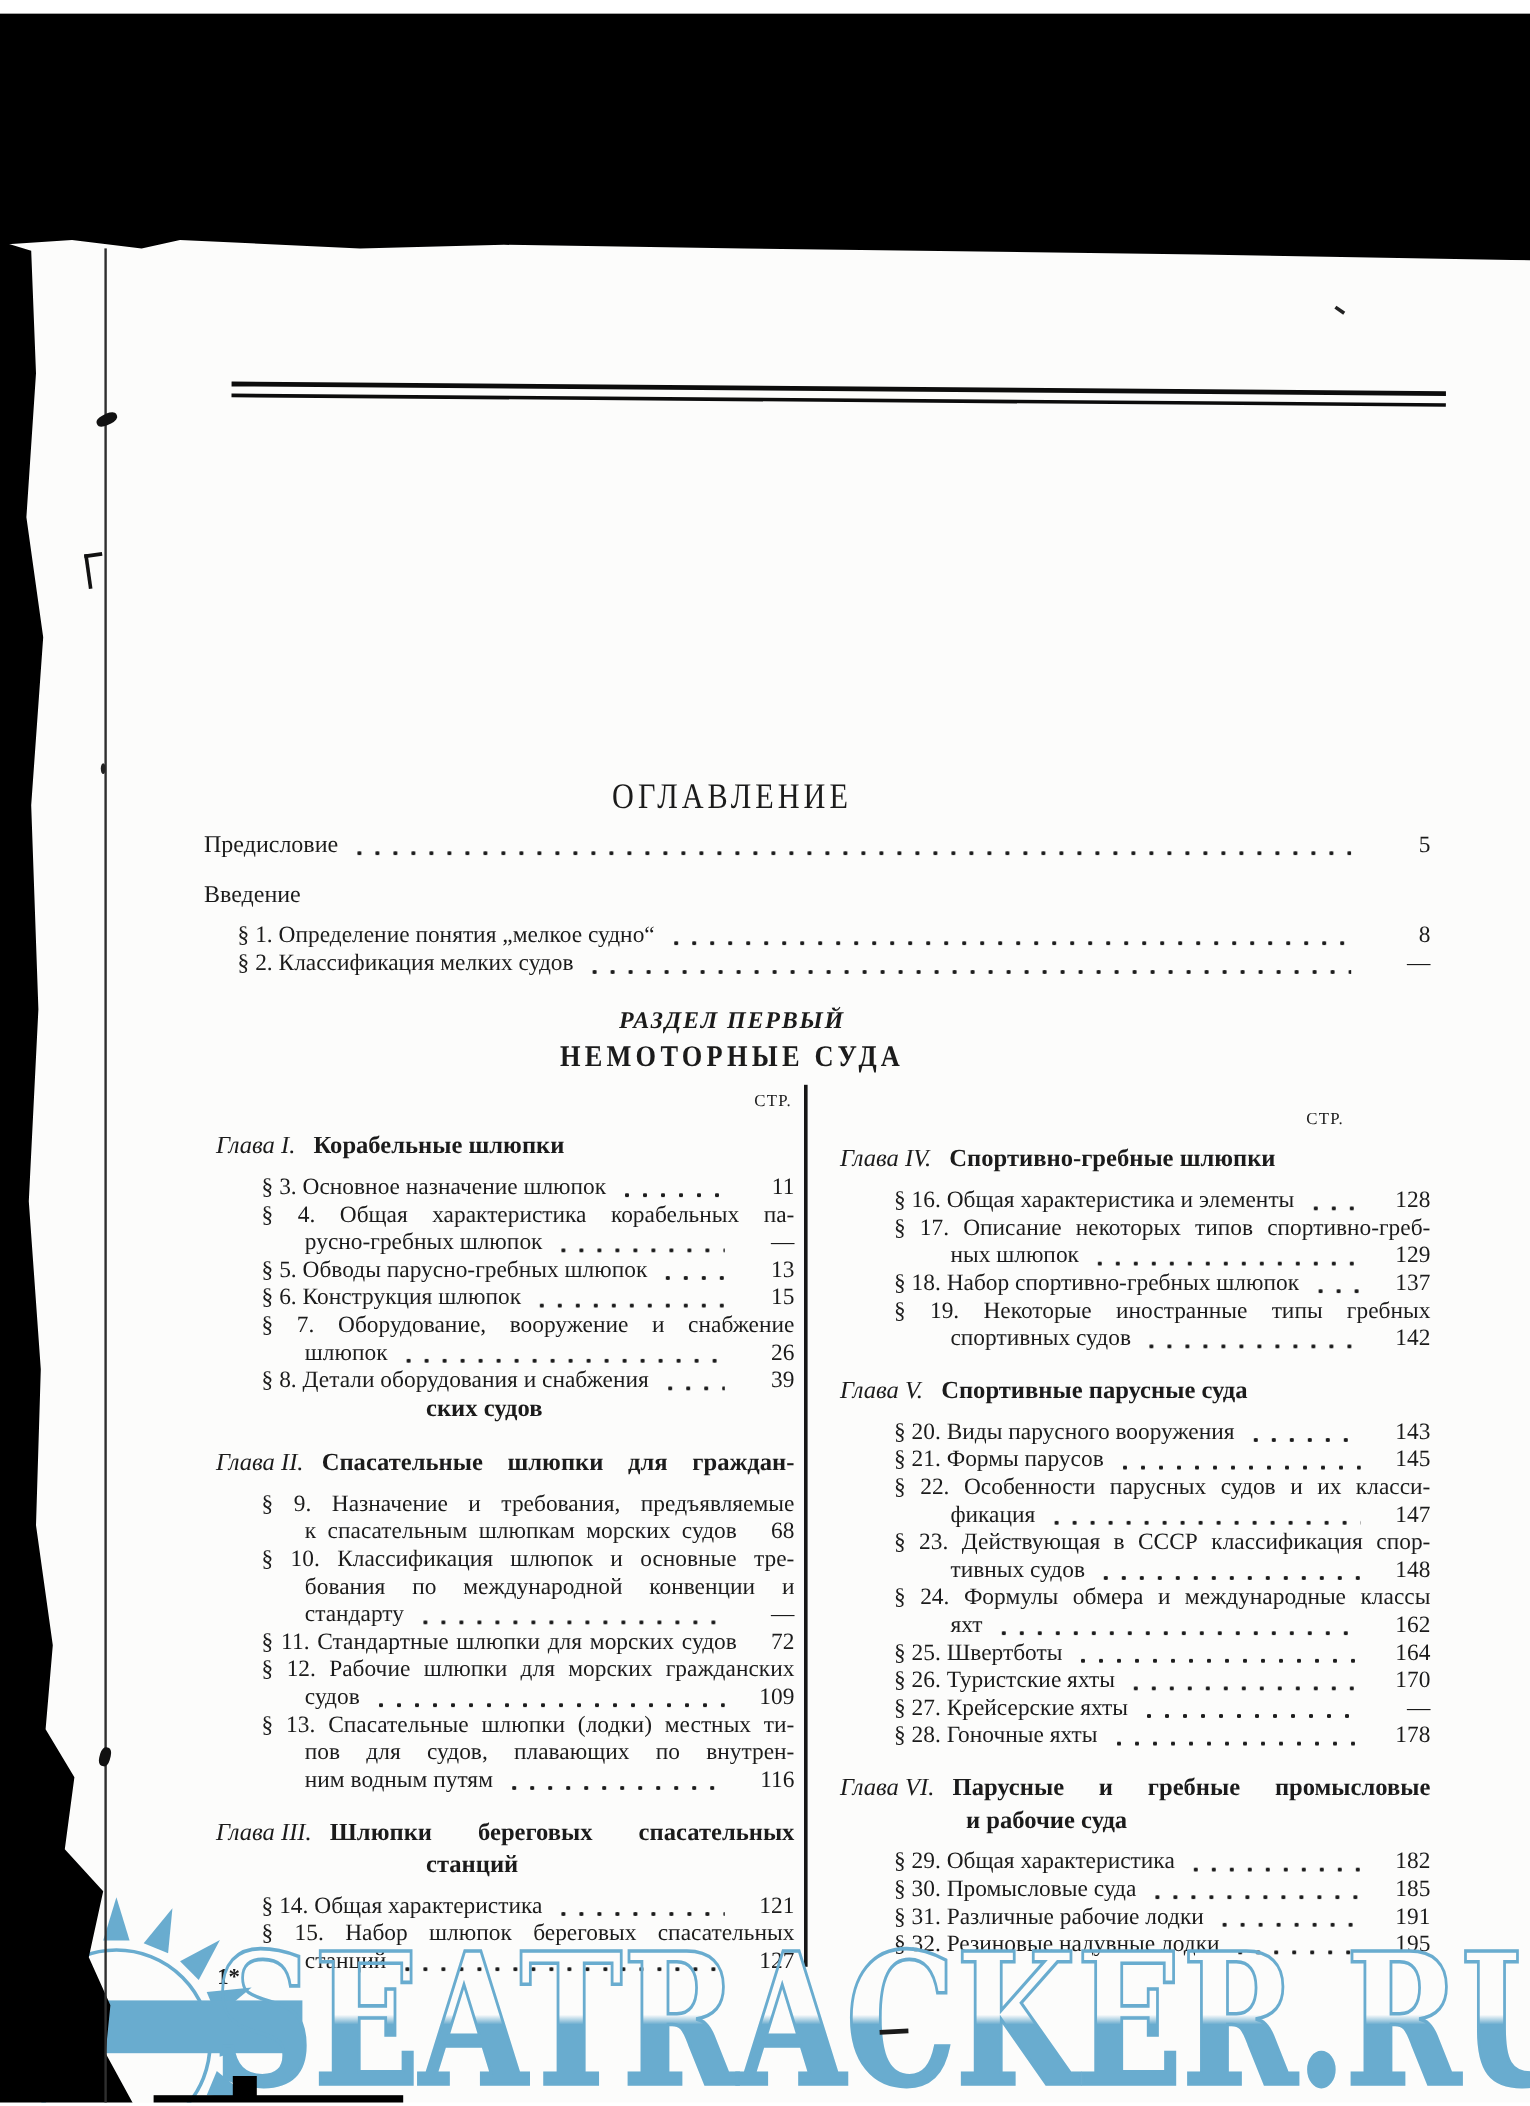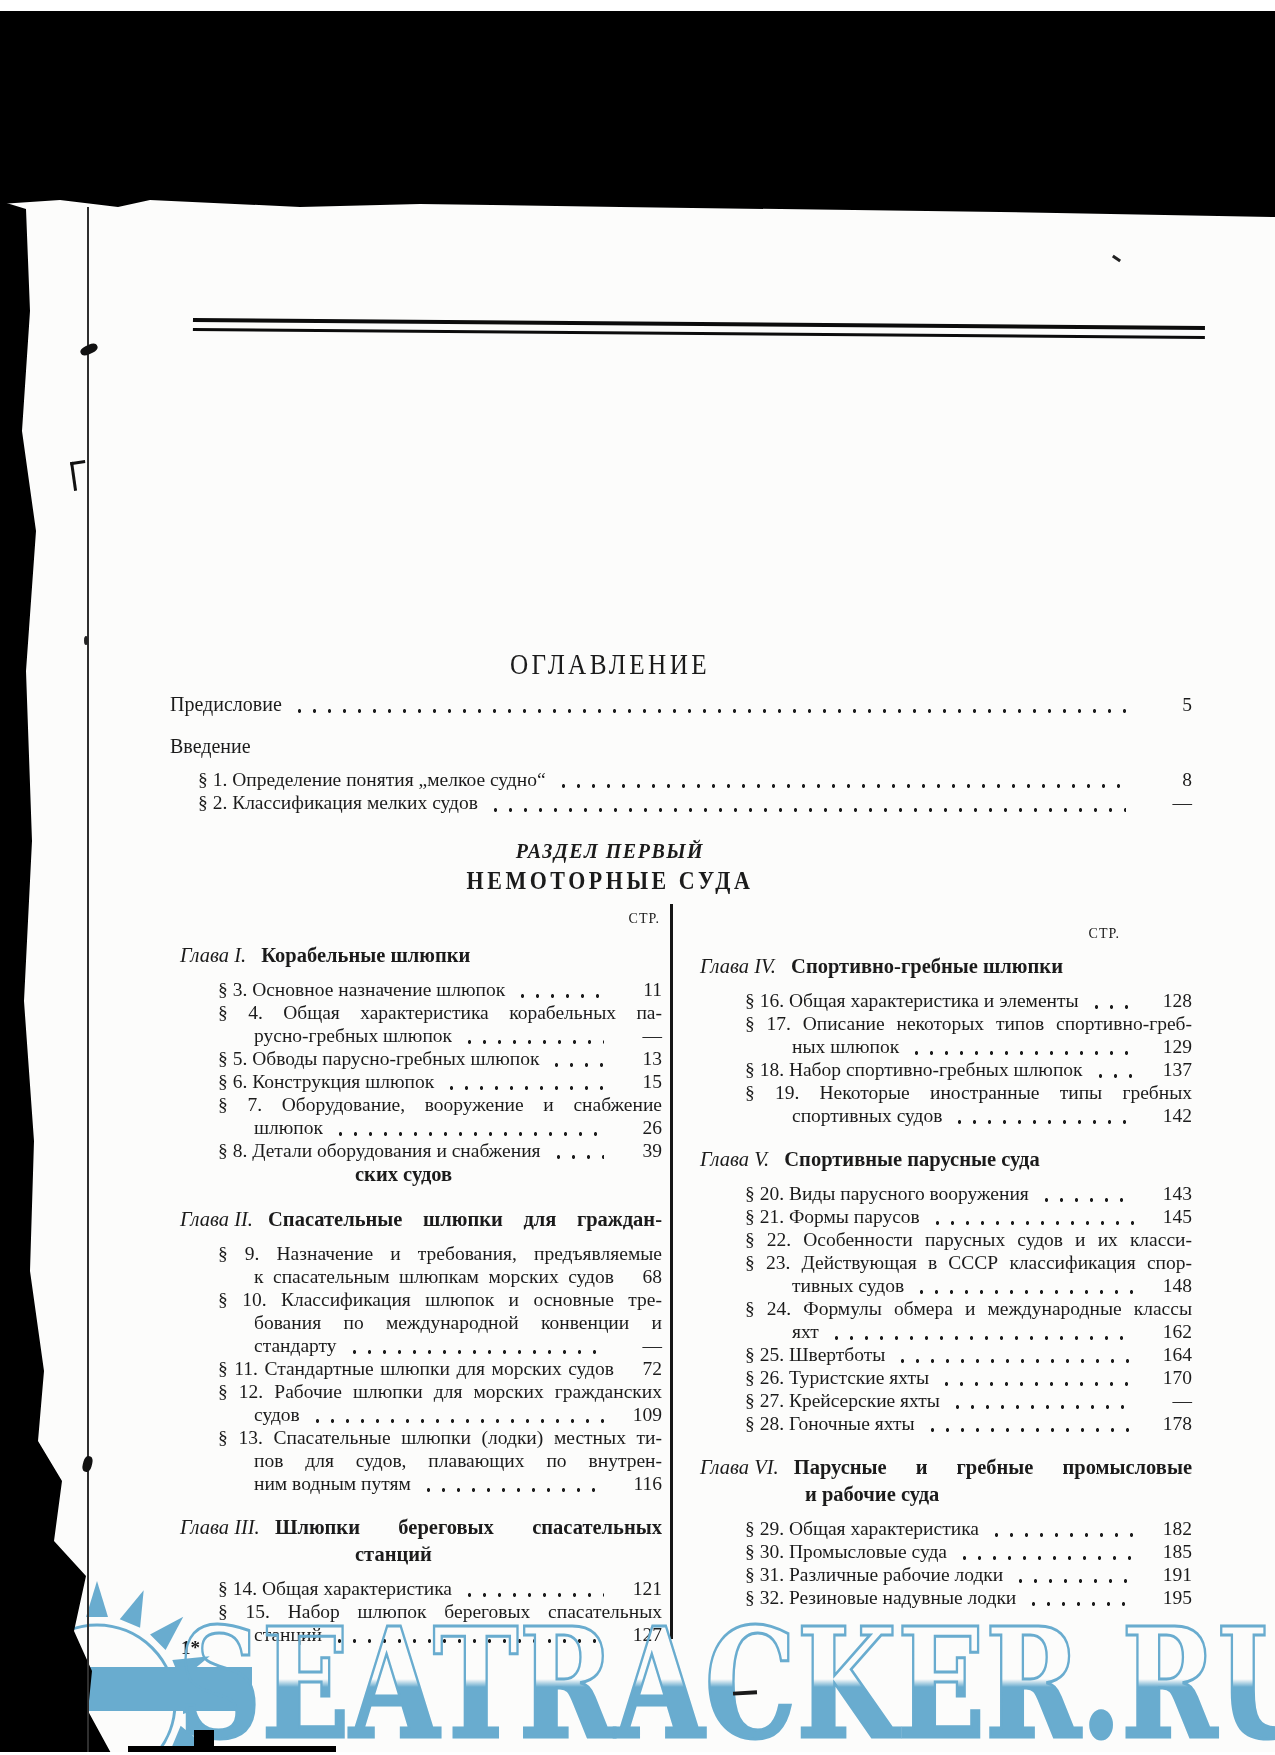--- a/index.html
+++ b/index.html
@@ -271,20 +271,25 @@
           <span class="leader"></span>
           <span class="pg">143</span>
         </div>
         <div class="line entry">
           <span class="txt">§ 21. Формы парусов</span>
           <span class="leader"></span>
           <span class="pg">145</span>
         </div>
         <div class="line entry j">
           <span class="txt">§ 22. Особенности парусных судов и их класси-</span>
+        </div>
+        <div class="line cont">
+          <span class="txt">фикация</span>
+          <span class="leader"></span>
+          <span class="pg">147</span>
         </div>
         <div class="line entry j">
           <span class="txt">§ 23. Действующая в СССР классификация спор-</span>
         </div>
         <div class="line cont">
           <span class="txt">тивных судов</span>
           <span class="leader"></span>
           <span class="pg">148</span>
         </div>
         <div class="line entry j">

